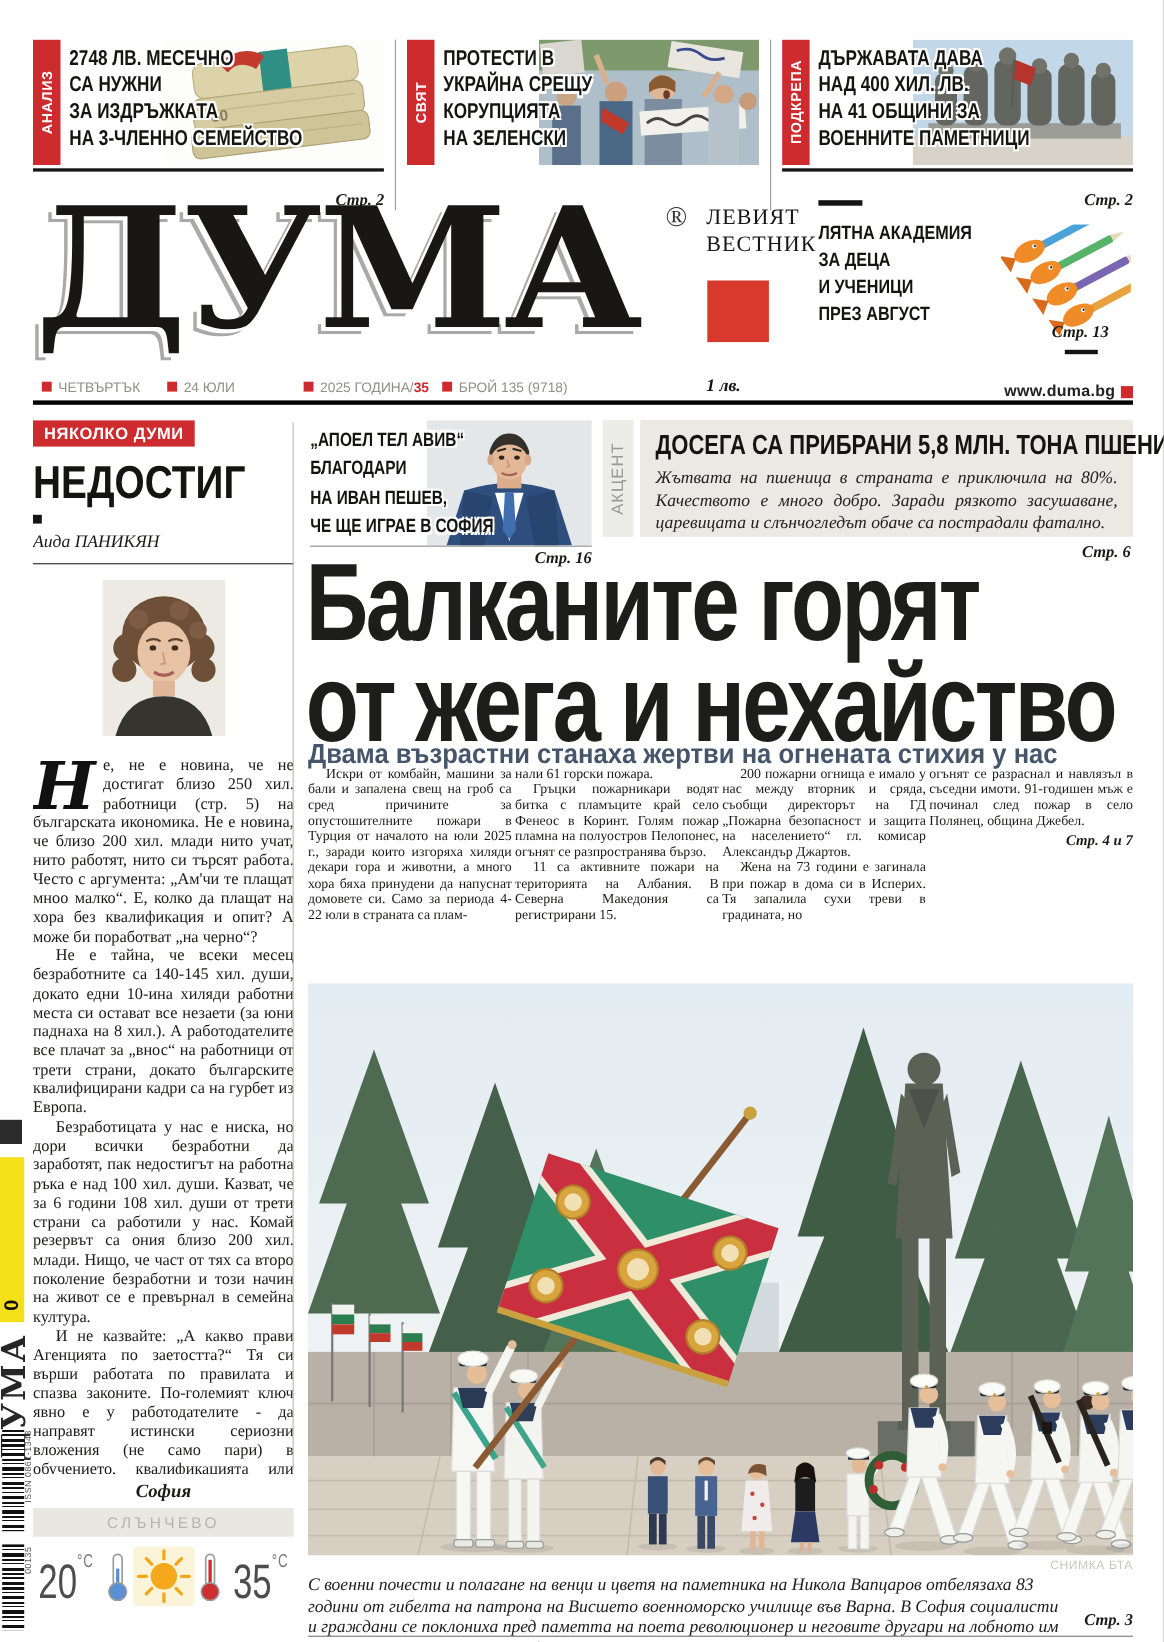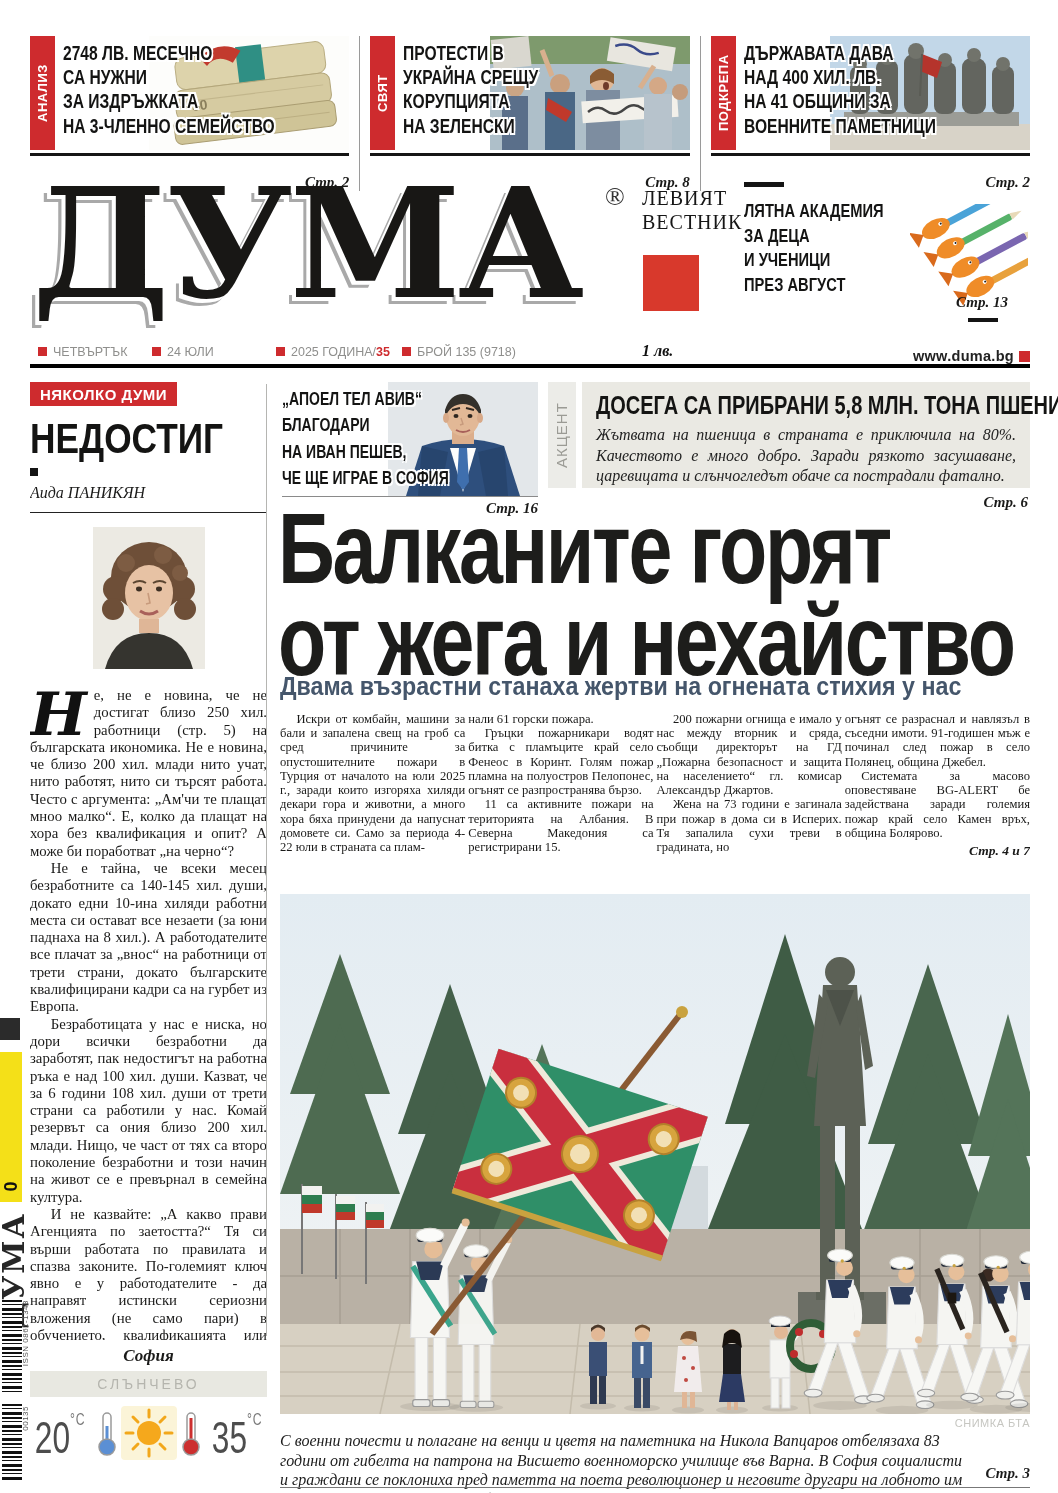--- a/index.html
+++ b/index.html
@@ -103,21 +103,21 @@
             transform:scaleX(.8);transform-origin:0 0;margin-bottom:7px}
   .ak-text{font:italic 16px/1.28 "Liberation Serif",serif;text-align:justify;color:#222}
   .ak-page{position:absolute;right:2px;top:112px;font:bold italic 15px "Liberation Serif",serif}
 
   .headline{position:absolute;left:278px;top:502px;width:754px;overflow:visible}
   .hl-line{font:bold 100px/0.92 "Liberation Sans",sans-serif;color:#1d1d1b;letter-spacing:-3px;
            transform:scaleX(.79);transform-origin:0 0;white-space:nowrap}
   .subhead{position:absolute;left:280px;top:674px;font:bold 25px/1 "Liberation Sans",sans-serif;
            color:#45566b;transform:scaleX(.93);transform-origin:0 0;white-space:nowrap}
 
-  .cols{position:absolute;left:280px;top:712px;width:750px;height:150px;display:flex;gap:3px;overflow:hidden}
+  .cols{position:absolute;left:280px;top:696px;width:750px;height:150px;display:flex;gap:3px;overflow:hidden}
   .ncol{flex:1 1 0;font-size:12.6px;line-height:1.13;text-align:justify}
   .ncol p{text-indent:1.3em}
   .ncol p.noind{text-indent:0}
   .col-page{text-align:right;font:bold italic 13.5px "Liberation Serif",serif;margin-top:3px}
 
   .vkbar{position:absolute;left:280px;top:866px;width:750px;height:24px;background:var(--red);
          color:#fff;font:bold 15px/24px "Liberation Sans",sans-serif;text-align:center;letter-spacing:1.5px}
 
   .photo{position:absolute;left:280px;top:894px;width:750px;height:520px;overflow:hidden;background:#e7edf1}
   .credit{position:absolute;left:280px;top:1417px;width:750px;text-align:right;
@@ -205,23 +205,20 @@
               <rect x="12" y="60" width="26" height="54" fill="#5a6f8a"></rect>
             <circle cx="168" cy="50" r="9" fill="#d4a886"></circle>
               <rect x="154" y="58" width="28" height="56" fill="#b7c3cc"></rect>
             <circle cx="190" cy="56" r="8" fill="#c59c7c"></circle>
           </svg>
         </div>
         <div class="t-title">ПРОТЕСТИ В
 УКРАЙНА СРЕЩУ
 КОРУПЦИЯТА
 НА ЗЕЛЕНСКИ</div>
-      </div>
-      <div class="t-foot">
-        <span class="t-page">Стр. 8</span>
       </div>
     </div>
 
     <div class="teaser">
       <div class="t-body">
         <div class="t-label">ПОДКРЕПА</div>
         <div class="t-img">
           <svg width="200" height="114" viewBox="0 0 200 114">
             <rect width="200" height="114" fill="#c2d7e8"></rect>
             <rect y="88" width="200" height="26" fill="#d8d3c8"></rect>
@@ -456,21 +453,20 @@
       <p class="noind">нали 61 горски пожара.</p>
       <p>Гръцки пожарникари водят битка с пламъците край село Фенеос в Коринт. Голям пожар пламна на полуостров Пелопонес, огънят се разпространява бързо.</p>
       <p>11 са активните пожари на територията на Албания. В Северна Македония са регистрирани 15.</p>
     </div>
     <div class="ncol">
       <p>200 пожарни огнища е имало у нас между вторник и сряда, съобщи директорът на ГД „Пожарна безопасност и защита на населението“ гл. комисар Александър Джартов.</p>
       <p>Жена на 73 години е загинала при пожар в дома си в Исперих. Тя запалила сухи треви в градината, но</p>
     </div>
     <div class="ncol">
       <p class="noind">огънят се разраснал и навлязъл в съседни имоти. 91-годишен мъж е починал след пожар в село Полянец, община Джебел.</p>
-      <p>Системата за масово оповестяване BG-ALERT бе задействана заради големия пожар край село Камен връх, община Болярово.</p>
       <div class="col-page">Стр. 4 и 7</div>
     </div>
   </div>
 
 
   <div class="photo">
     <svg width="750" height="520" viewBox="0 0 750 520">
       <defs>
         <linearGradient id="skyg" x1="0" y1="0" x2="0" y2="1">
           <stop offset="0" stop-color="#e3ecf2"></stop>

